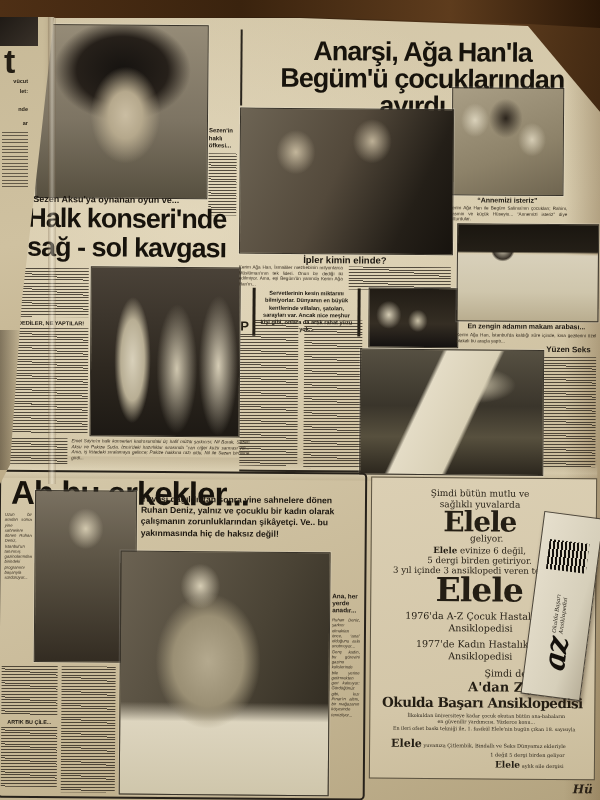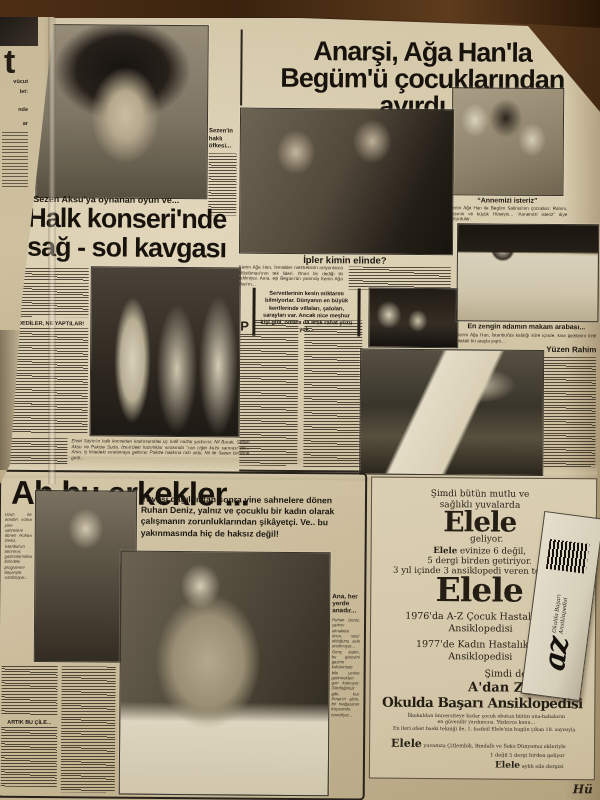--- a/index.html
+++ b/index.html
@@ -158,21 +158,21 @@
     <div class="abs ft" style="left:306px;top:320px;width:58px;height:148px;"></div>
     <div class="abs rule" style="left:242px;top:470px;width:126px;height:2px;"></div>
 
     <div class="abs photo" id="ph-boat" style="left:370px;top:287px;width:88px;height:58px;"></div>
 
     <div class="abs photo" id="ph-car" style="left:458px;top:222px;width:140px;height:96px;"></div>
     <div class="abs cap" style="left:458px;top:321px;width:140px;font-size:7px;text-align:center;">En zengin adamın makam arabası...</div>
     <div class="abs tiny" style="left:458px;top:331px;width:140px;height:15px;">Kerim Ağa Han, İstanbul'da kaldığı süre içinde, kısa gezilerini özel plakalı bu araçla yaptı...</div>
 
     <div class="abs photo" id="ph-yacht" style="left:362px;top:348px;width:182px;height:124px;"></div>
-    <div class="abs cap" style="left:548px;top:343px;font-size:8px;">Yüzen Rahim</div>
+    <div class="abs cap" style="left:548px;top:343px;font-size:8px;">Yüzen Seks</div>
     <div class="abs ft" style="left:546px;top:355px;width:52px;height:110px;"></div>
 
     <div class="abs" id="ahbox" style="left:2px;top:472px;width:364px;height:324px;"></div>
 
     <div class="abs hl" style="left:14px;top:478px;font-size:33px;letter-spacing:-1px;">Ah bu erkekler...</div>
 
     <div class="abs tiny tinyi" style="left:8px;top:514px;width:27px;height:118px;font-size:4.2px;">Uzun bir aradan sonra yine sahnelere dönen Ruhan Deniz, İstanbul'un tanınmış gazinolarından birindeki programını başarıyla sürdürüyor...</div>
 
     <div class="abs photo" id="ph-ruhan" style="left:38px;top:492px;width:100px;height:170px;"></div>
 

